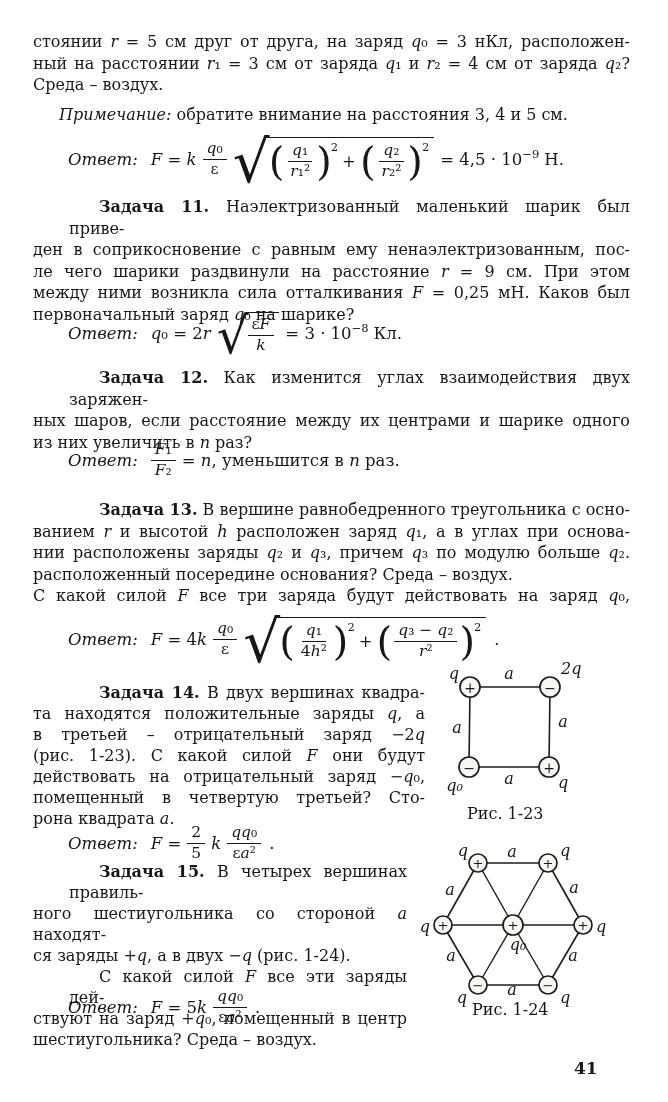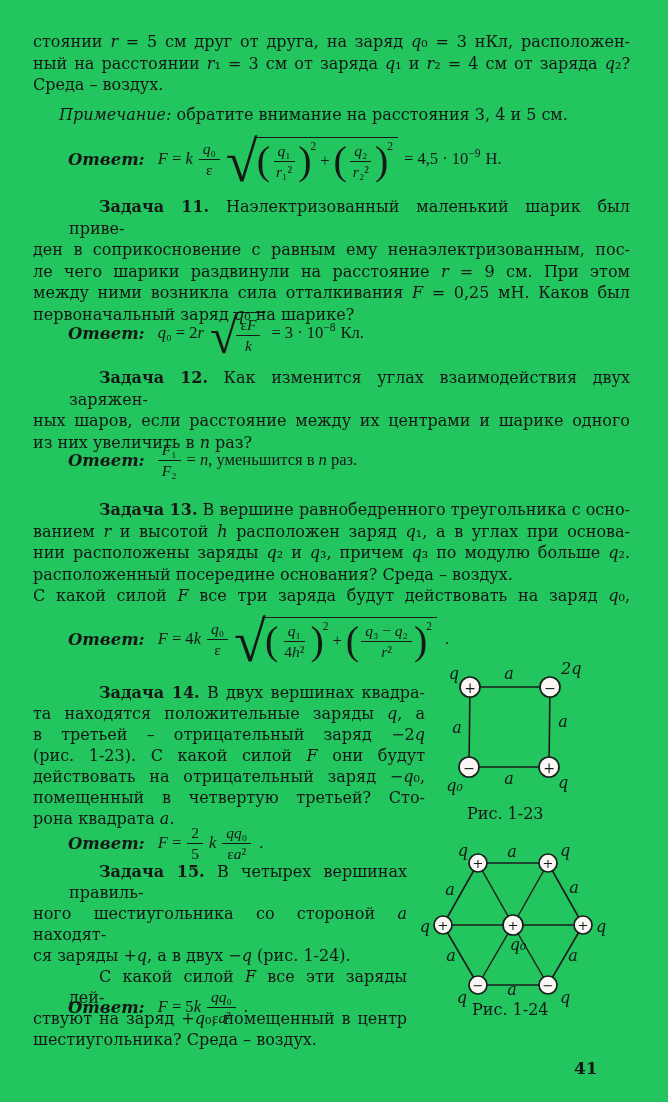--- a/index.html
+++ b/index.html
@@ -1,32 +1,32 @@
 <!DOCTYPE html>
 <html lang="ru"><head>
 <meta charset="utf-8">
 <style>
   html,body{margin:0;padding:0;background:#e8e8e6;}
   .page{
     position:relative;width:668px;height:1102px;margin:0 auto;
-    background:#22c55e;color:#171717;
+    background:#ffffff;color:#171717;
     font-family:"DejaVu Serif","Liberation Serif",serif;
     overflow:hidden;
   }
   .blk{position:absolute;}
   .line{font-size:16px;line-height:21.6px;text-align:justify;}
   .nl .line{line-height:21px;}
   .line.jl{text-align-last:justify;}
   .line.first{text-indent:30px;margin-left:36px;}
   .head{font-weight:bold;}
   .note-line{text-indent:26px;}
   
   .ans{position:absolute;left:33px;display:flex;align-items:center;gap:13px;padding-left:35px;}
-  .ans .lbl{font-style:italic;font-weight:700;font-size:16.5px;white-space:nowrap;}
-  .fx{display:flex;align-items:center;gap:6px;font-size:16.5px;font-family:Liberation Serif, serif;}
+  .ans .lbl{font-style:italic;font-weight:400;font-size:16.5px;white-space:nowrap;}
+  .fx{display:flex;align-items:center;gap:6px;font-size:16.5px;}
   .fx i{font-family:inherit;}
   .frac{display:inline-flex;flex-direction:column;align-items:center;line-height:1;}
   .frac .num{padding:1px 4px 2px;border-bottom:1.4px solid #171717;font-size:15.5px;white-space:nowrap;}
   .frac .den{padding:2px 4px 1px;font-size:15.5px;white-space:nowrap;}
   .sqrt{display:inline-flex;align-items:center;}
   .rt{font-style:normal;font-size:58px;line-height:0;margin-right:-4px;transform:translateY(3px);}
   .sqsm .rt{font-size:50px;}
   .radicand{display:inline-flex;align-items:center;border-top:1.6px solid #171717;padding:3px 5px 0 3px;gap:2px;}
   .bigp{font-size:40px;line-height:40px;font-style:normal;font-weight:400;}
   .psup{font-size:11.5px;align-self:flex-start;margin:-1px 0 0 -3px;}

